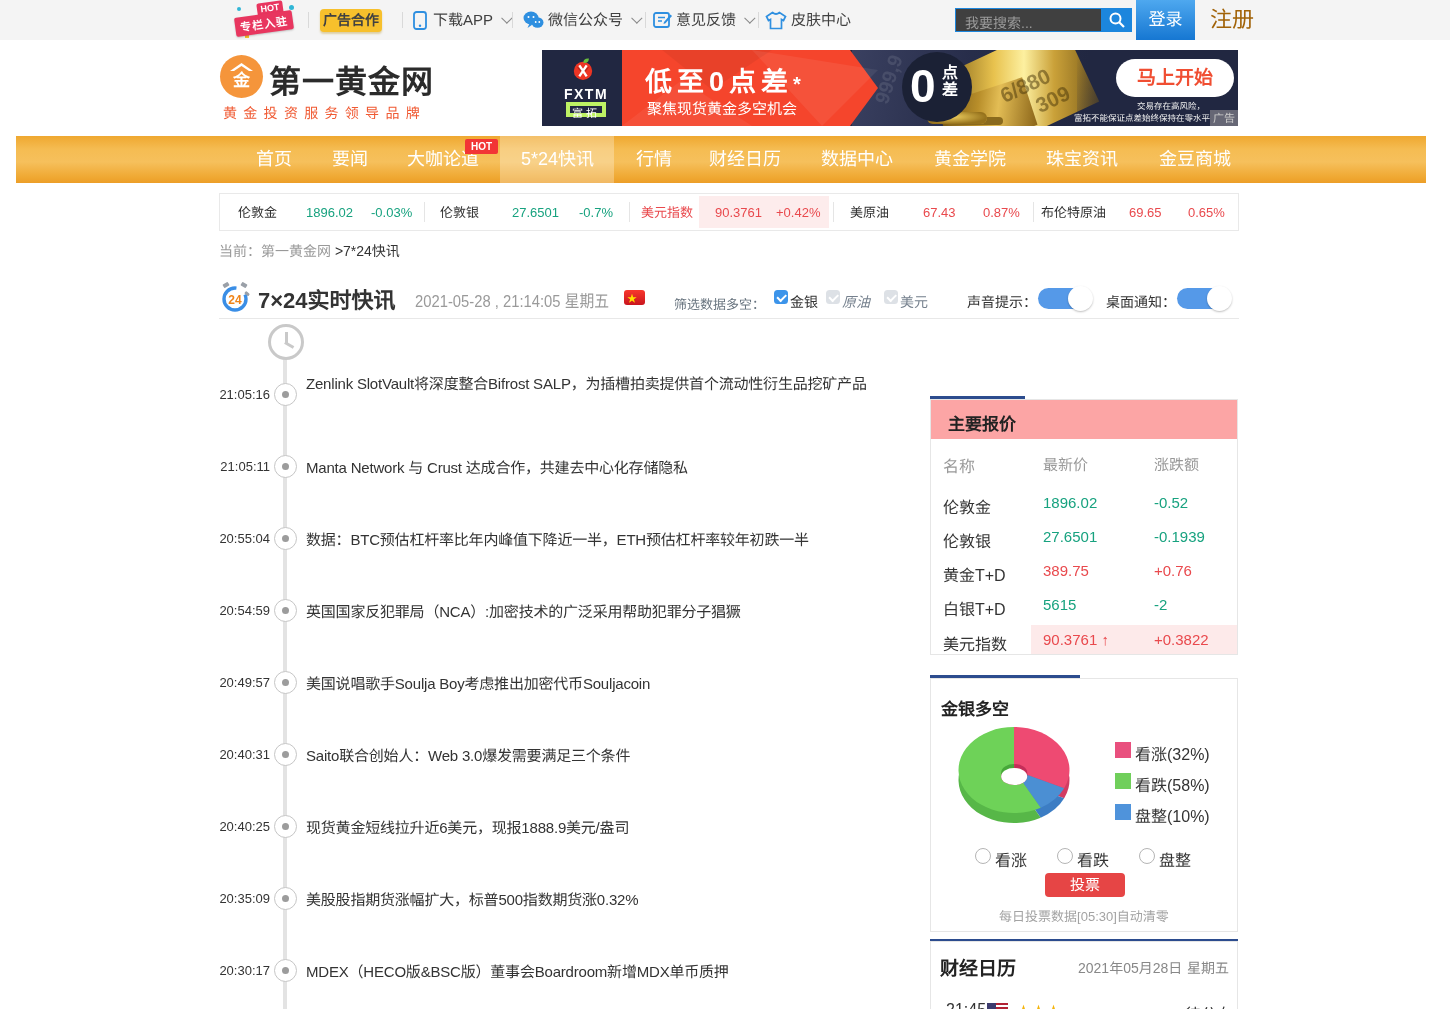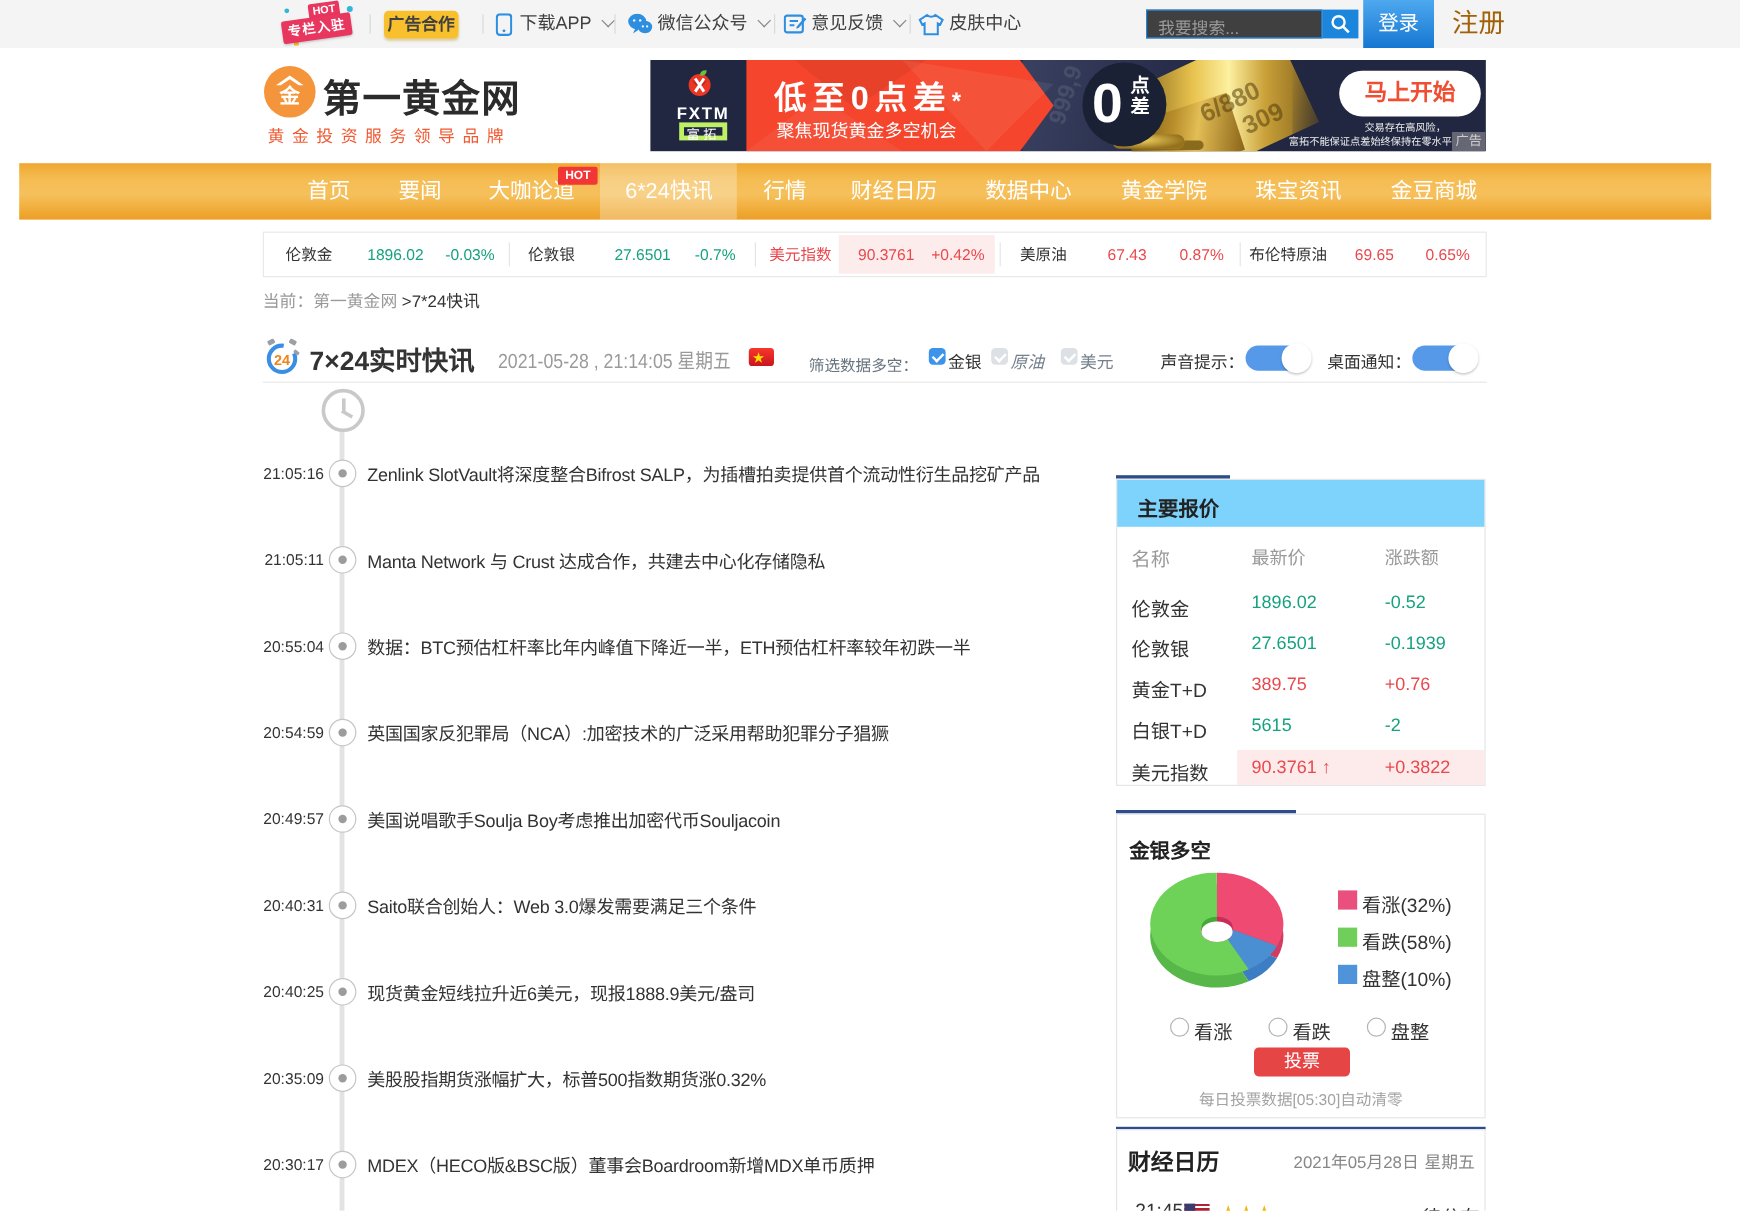--- a/index.html
+++ b/index.html
@@ -92,21 +92,21 @@
 #tl-clock .h1 { position:absolute; left:14px; top:5px; width:2.5px; height:11px; background:#c9c9c9; }
 #tl-clock .h2 { position:absolute; left:14px; top:14px; width:10px; height:2.5px; background:#c9c9c9; transform-origin:0 50%; transform:rotate(30deg); }
 .tl-time { position:absolute; width:80px; text-align:right; font-size:13px; color:#333; }
 .tl-dot { position:absolute; left:274px; width:23px; height:23px; background:#fff; border:1px solid #c6c6c6; border-radius:50%; }
 .tl-dot:after { content:""; position:absolute; left:7px; top:7px; width:7px; height:7px; background:#9c9c9c; border-radius:50%; }
 .tl-text { position:absolute; left:306px; font-size:15px; letter-spacing:-0.2px; color:#333; white-space:nowrap; }
 
 
 .panel { position:absolute; left:930px; width:308px; background:#fff; border:1px solid #e6e6e6; }
 .bluetab { position:absolute; left:930px; height:3px; background:#2c4c8e; }
-#quote-head { position:absolute; left:0; top:0; width:306px; height:39px; background:#7dd3fc; }
+#quote-head { position:absolute; left:0; top:0; width:306px; height:39px; background:#fca5a5; }
 #quote-head span { position:absolute; left:17px; top:10px; font-size:17px; font-weight:bold; color:#222; }
 .q-name { position:absolute; left:12px; font-size:16px; color:#333; }
 .q-price { position:absolute; left:112px; font-size:15px; }
 .q-chg { position:absolute; left:223px; font-size:15px; }
 .q-grey { color:#999; }
 #q-pink { position:absolute; left:100px; top:225px; width:206px; height:29px; background:#fdeaea; }
 
 #vote-title, #cal-title { font-size:17px; font-weight:bold; color:#222; }
 .radio { position:absolute; width:16px; height:16px; border:1px solid #b5b5b5; border-radius:50%; background:#fff; }
 #votebtn { position:absolute; left:114px; top:194px; width:80px; height:24px; background:#e64545; border-radius:4px; color:#fff; font-size:15px; text-align:center; line-height:24px; }
@@ -211,21 +211,21 @@
       <div id="fxtm-txt">FXTM</div>
       <div id="fxtm-cn">富拓</div>
     </div>
   </div>
 
   <div id="nav">
     <div id="nav-active"></div>
     <div class="nav-item" style="left:240px;">首页</div>
     <div class="nav-item" style="left:316px;">要闻</div>
     <div class="nav-item" style="left:391px;">大咖论道</div>
-    <div class="nav-item" style="left:505px;">6*24快讯</div>
+    <div class="nav-item" style="left:505px;">5*24快讯</div>
     <div class="nav-item" style="left:620px;">行情</div>
     <div class="nav-item" style="left:693px;">财经日历</div>
     <div class="nav-item" style="left:805px;">数据中心</div>
     <div class="nav-item" style="left:918px;">黄金学院</div>
     <div class="nav-item" style="left:1030px;">珠宝资讯</div>
     <div class="nav-item" style="left:1143px;">金豆商城</div>
     <div id="hotbadge">HOT</div>
   </div>
 
   <div id="ticker">
@@ -281,21 +281,21 @@
   <div id="divider1"></div>
 
   <div id="tl-line"></div>
   <div id="tl-clock">
       <div class="h1"></div>
       <div class="h2"></div>
     </div>
   <div id="timeline">
     <div class="tl-time" style="left:190px; top:387px;">21:05:16</div>
     <div class="tl-dot" style="top:383px;"></div>
-    <div class="tl-text" style="top:384px;">Zenlink SlotVault将深度整合Bifrost SALP，为插槽拍卖提供首个流动性衍生品挖矿产品</div>
+    <div class="tl-text" style="top:372px;">Zenlink SlotVault将深度整合Bifrost SALP，为插槽拍卖提供首个流动性衍生品挖矿产品</div>
     <div class="tl-time" style="left:190px; top:459px;">21:05:11</div>
     <div class="tl-dot" style="top:455px;"></div>
     <div class="tl-text" style="top:456px;">Manta Network 与 Crust 达成合作，共建去中心化存储隐私</div>
     <div class="tl-time" style="left:190px; top:531px;">20:55:04</div>
     <div class="tl-dot" style="top:527px;"></div>
     <div class="tl-text" style="top:528px;">数据：BTC预估杠杆率比年内峰值下降近一半，ETH预估杠杆率较年初跌一半</div>
     <div class="tl-time" style="left:190px; top:603px;">20:54:59</div>
     <div class="tl-dot" style="top:599px;"></div>
     <div class="tl-text" style="top:600px;">英国国家反犯罪局（NCA）:加密技术的广泛采用帮助犯罪分子猖獗</div>
     <div class="tl-time" style="left:190px; top:675px;">20:49:57</div>

